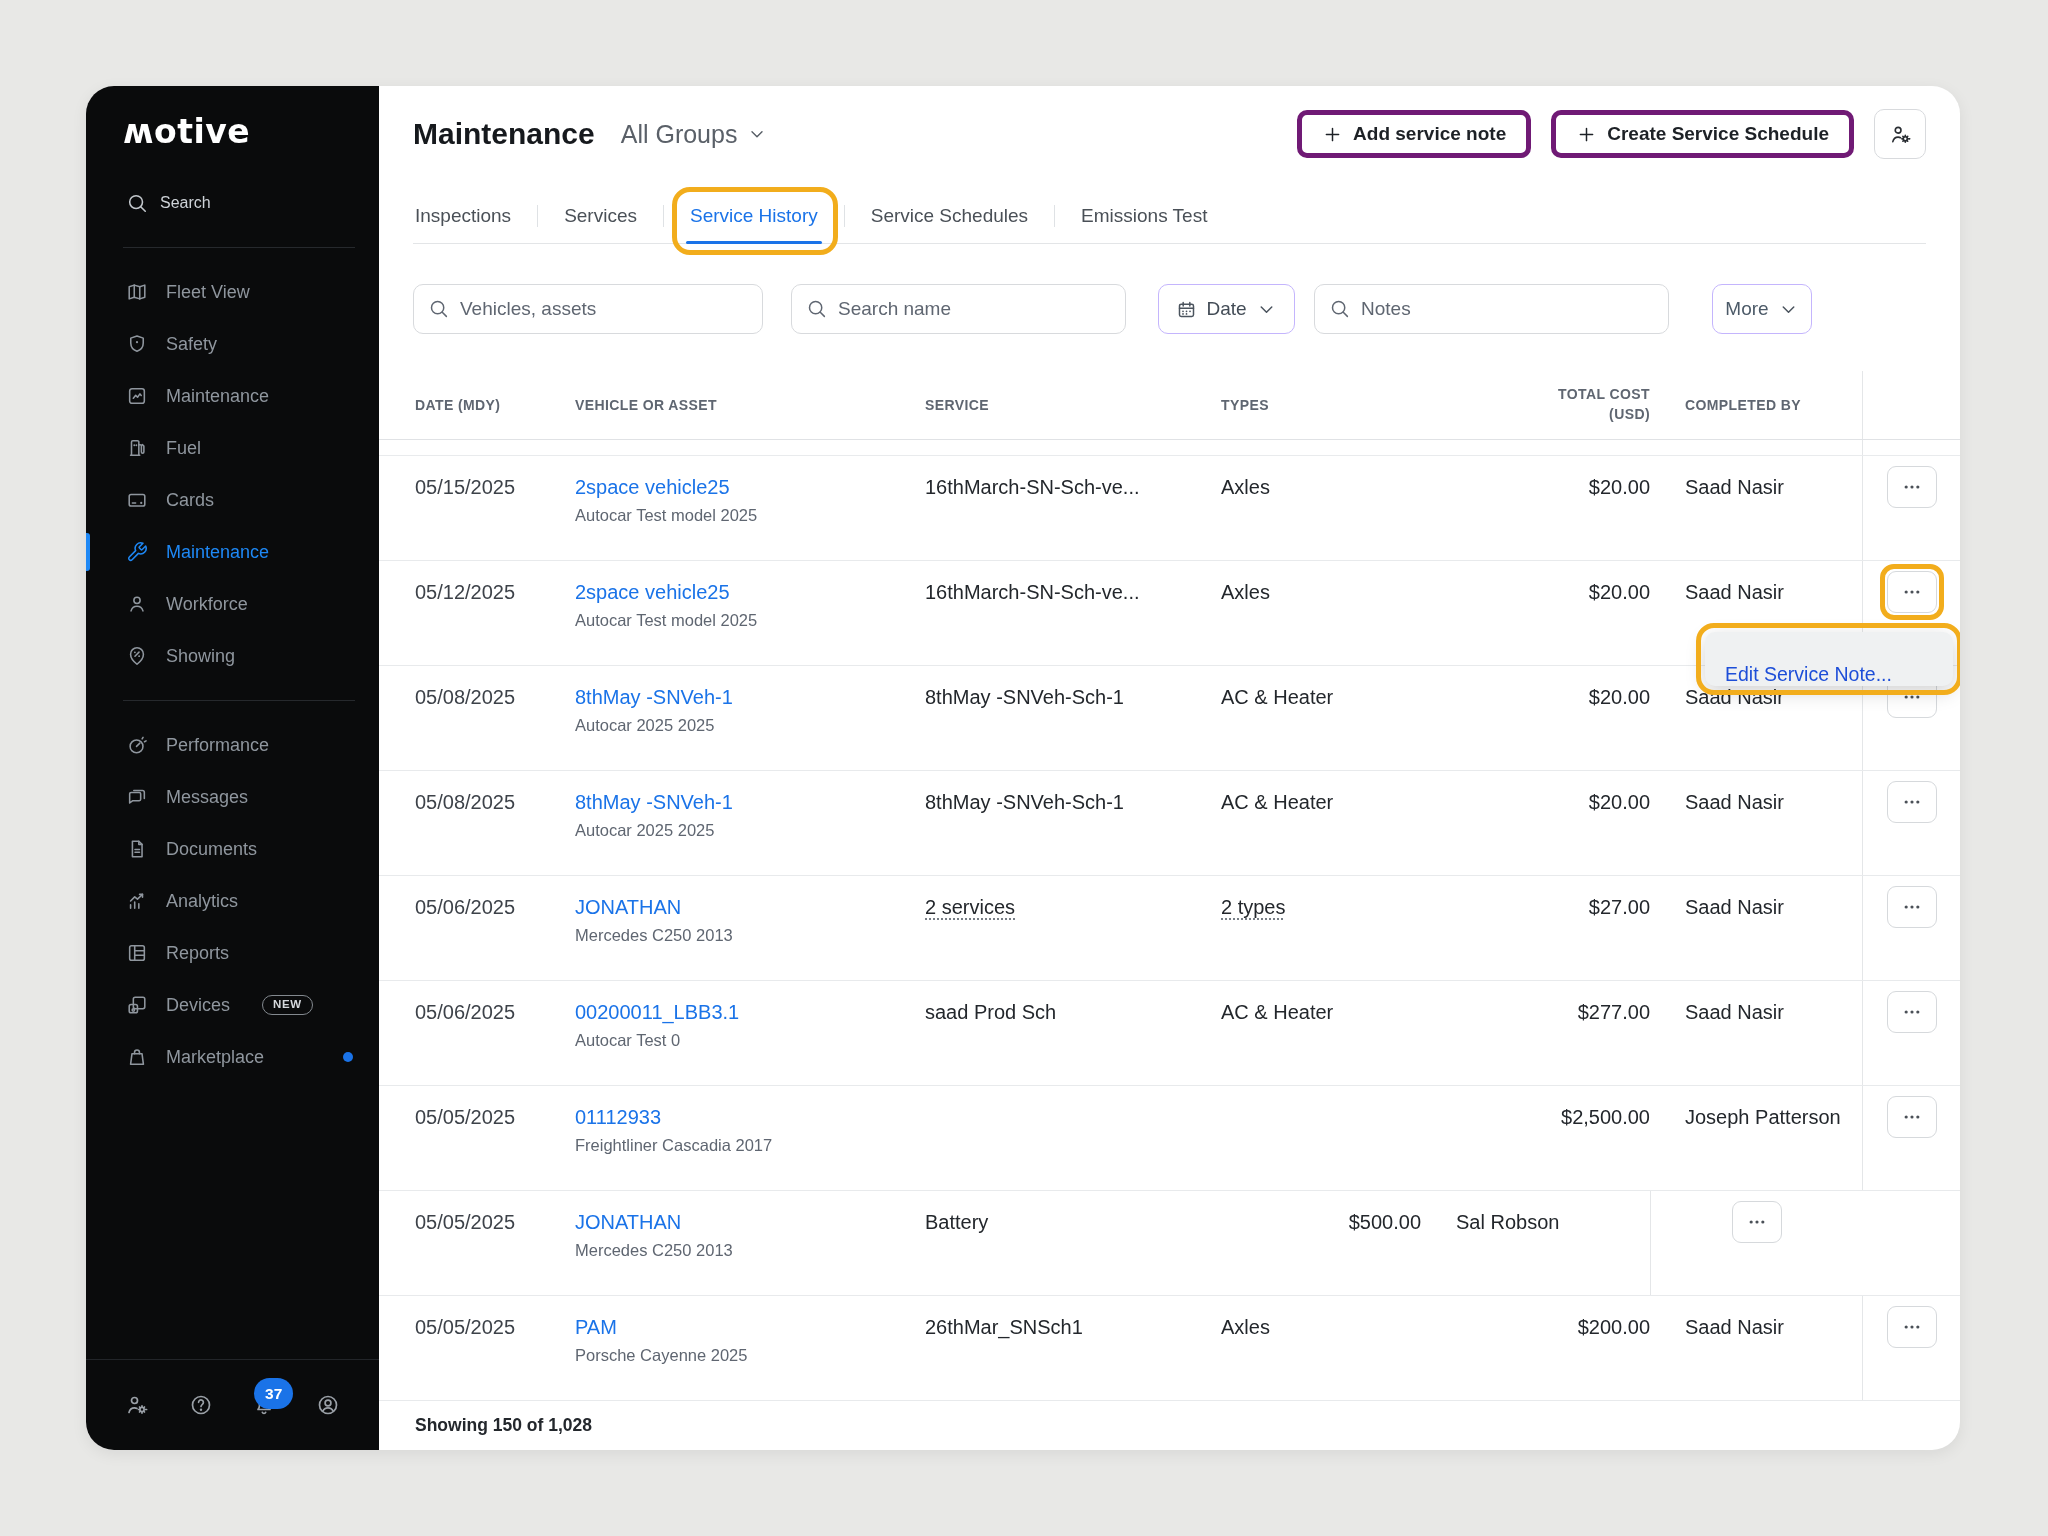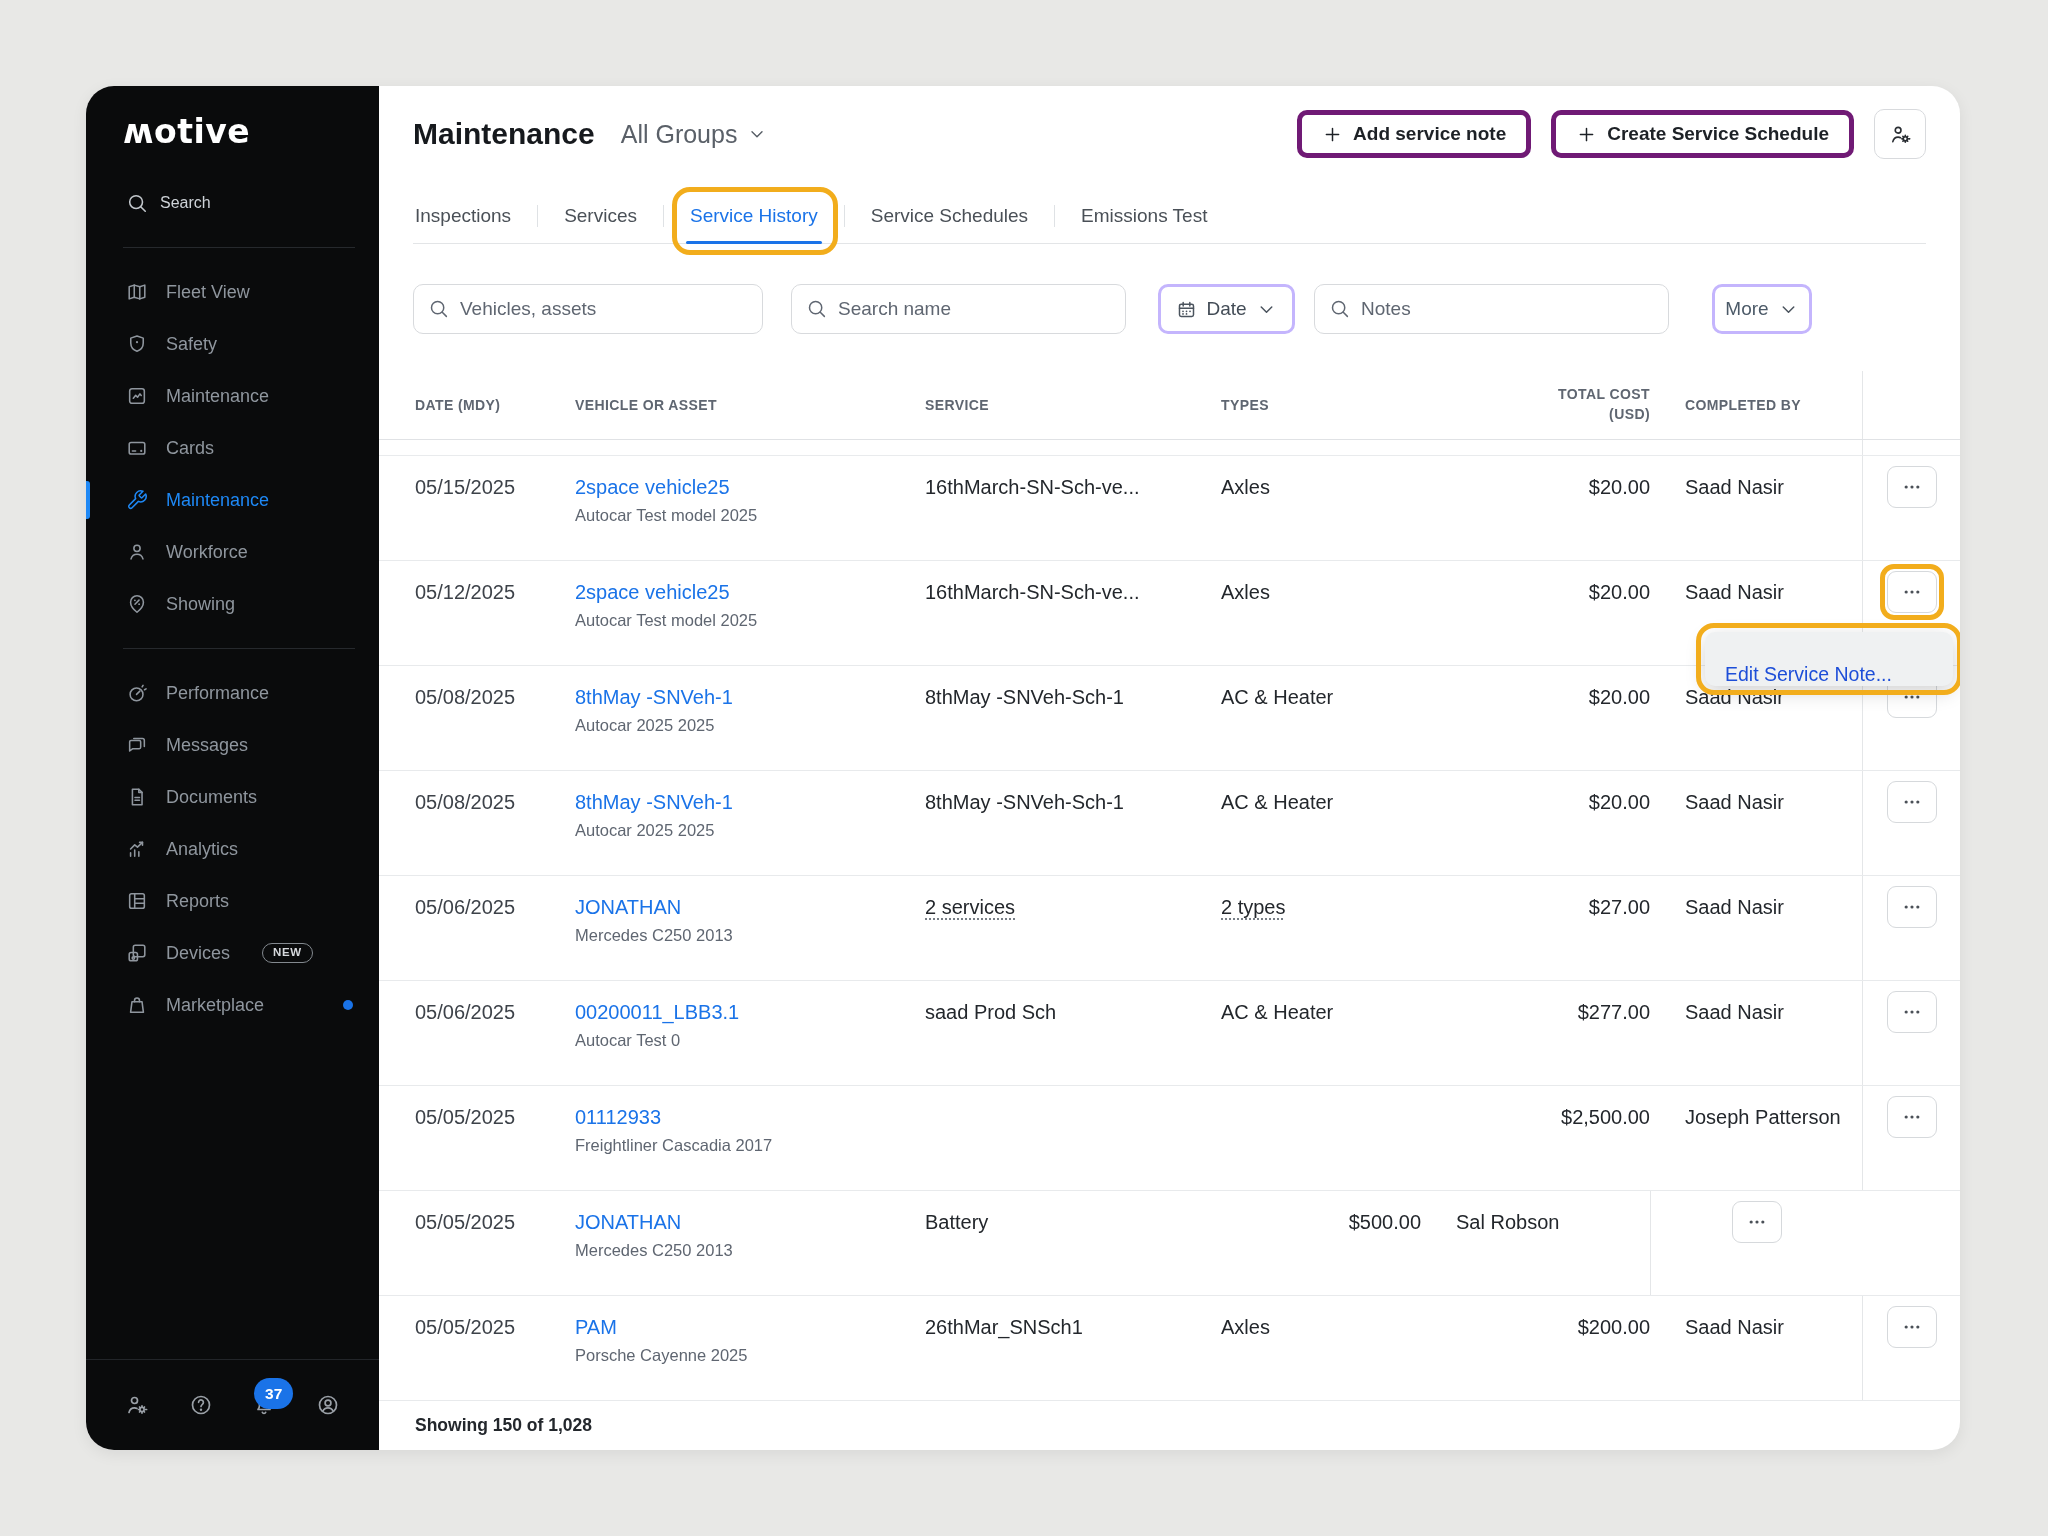--- a/index.html
+++ b/index.html
@@ -51,21 +51,21 @@
   .tab-divider{width:1px;height:22px;background:#dfe2e5;margin-bottom:16px;}
   .tab-ring{position:absolute;left:8px;right:6px;top:-18px;bottom:-12px;border:5px solid #F2AD1C;border-radius:18px;pointer-events:none;}
   
   .filters-row{margin:40px 34px 0;height:50px;display:flex;align-items:center;}
   .filter-input{position:relative;height:50px;}
   .filter-input input{width:100%;height:50px;border:1px solid #d8dadd;border-radius:10px;box-sizing:border-box;
     padding:0 14px 0 46px;font-size:19px;color:#23272c;font-family:inherit;outline:none;}
   .filter-input input::placeholder{color:#5f6671;opacity:1;}
   .filter-input .f-icon{position:absolute;left:15px;top:14px;width:21px;height:21px;color:#5f6671;pointer-events:none;}
   .filter-input .f-icon svg{width:21px;height:21px;}
-  .filter-btn{height:50px;border:3px solid #c4b5fd;border-radius:10px;background:#fff;display:flex;align-items:center;
+  .filter-btn{height:50px;border:1px solid #c4b5fd;border-radius:10px;background:#fff;display:flex;align-items:center;
     justify-content:center;gap:9px;font-size:19px;color:#434c56;cursor:pointer;}
   .filter-btn .f-icon{width:21px;height:21px;color:#4a535d;display:inline-flex;}
   .filter-btn .f-icon svg{width:21px;height:21px;}
   .w-veh{width:350px;} .w-name{width:335px;margin-left:28px;} .w-date{width:137px;margin-left:32px;}
   .w-notes{width:355px;margin-left:19px;} .w-more{width:100px;margin-left:43px;color:#4c5a68;}
   
   .table-area{margin-top:37px;flex:1;display:flex;flex-direction:column;min-height:0;}
   .tgrid{display:grid;grid-template-columns:160px 350px 296px 200px 229px 212px 1fr;padding-left:36px;}
   .thead{height:74px;border-bottom:1px solid #e0e2e5;}
   .thcell{display:flex;align-items:center;font-size:14px;font-weight:600;letter-spacing:.4px;color:#5f6671;text-transform:uppercase;}
@@ -133,20 +133,31 @@
             <span>Safety</span>
           </div>
           <div class="nav-item">
             <span class="nav-icon">
               <svg viewBox="0 0 24 24" fill="none" stroke="currentColor" stroke-width="1.7" stroke-linecap="round" stroke-linejoin="round">
                 <rect x="4" y="4" width="16" height="16" rx="2.5"></rect>
                 <path d="M8 14.5l2.6-3.2 2 2 2.6-3.6 1.4 1.8"></path>
               </svg>
             </span>
             <span>Maintenance</span>
+          </div>
+          <div class="nav-item">
+            <span class="nav-icon">
+              <svg viewBox="0 0 24 24" fill="none" stroke="currentColor" stroke-width="1.7" stroke-linecap="round" stroke-linejoin="round">
+                <path d="M6 20V5.5A1.5 1.5 0 0 1 7.5 4h5A1.5 1.5 0 0 1 14 5.5V20"></path>
+                <path d="M5 20h10"></path>
+                <path stroke-width="2" d="M9 9h.01M11.3 9h.01"></path>
+                <path d="M14 8.5h1.6a1.2 1.2 0 0 1 1.2 1.2v6.6a1.35 1.35 0 0 0 2.7 0V10l-1.7-1.7"></path>
+              </svg>
+            </span>
+            <span>Fuel</span>
           </div>
           <div class="nav-item">
             <span class="nav-icon">
               <svg viewBox="0 0 24 24" fill="none" stroke="currentColor" stroke-width="1.7" stroke-linecap="round" stroke-linejoin="round">
                 <rect x="3.5" y="6" width="17" height="12.5" rx="2"></rect>
                 <path d="M7 15.2h3.5"></path>
                 <path stroke-width="2.4" d="M16.6 15.2h.01"></path>
               </svg>
             </span>
             <span>Cards</span>

